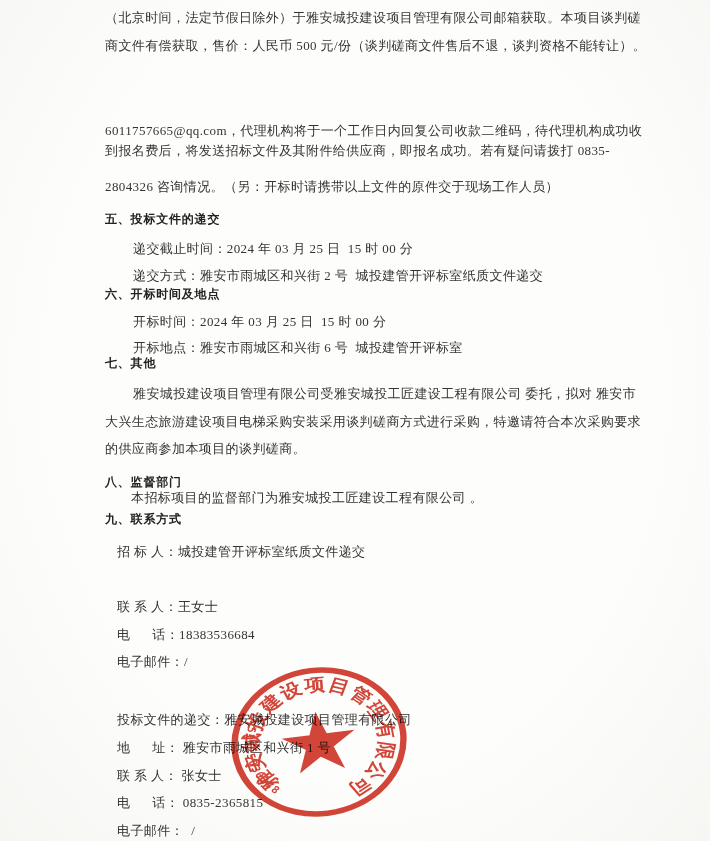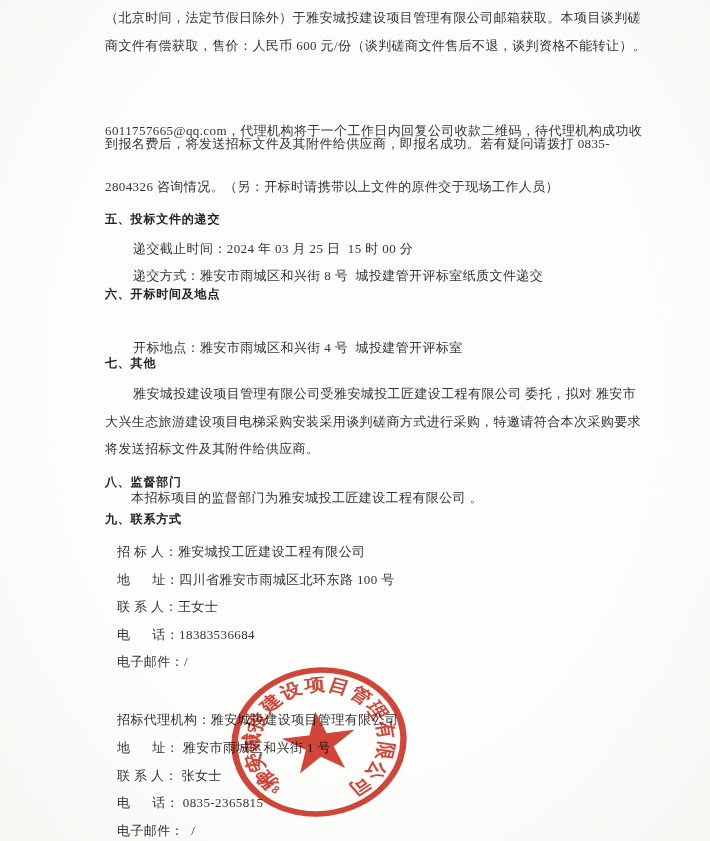--- a/index.html
+++ b/index.html
@@ -44,49 +44,49 @@
     opacity:0.93;
     transform:rotate(-7deg);
   }
 </style>
 </head>
 <body>
 
 <div class="page">
 
   <div class="ln" style="top:8px">（北京时间，法定节假日除外）于雅安城投建设项目管理有限公司邮箱获取。本项目谈判磋</div>
-  <div class="ln" style="top:36px">商文件有偿获取，售价：人民币 600 元/份（谈判磋商文件售后不退，谈判资格不能转让）。</div>
+  <div class="ln" style="top:36px">商文件有偿获取，售价：人民币 500 元/份（谈判磋商文件售后不退，谈判资格不能转让）。</div>
   <div class="ln" style="top:121px">6011757665@qq.com，代理机构将于一个工作日内回复公司收款二维码，待代理机构成功收</div>
-  <div class="ln" style="top:134px">到报名费后，将发送招标文件及其附件给供应商，即报名成功。若有疑问请拨打 0835-</div>
+  <div class="ln" style="top:141px">到报名费后，将发送招标文件及其附件给供应商，即报名成功。若有疑问请拨打 0835-</div>
   <div class="ln" style="top:177px">2804326 咨询情况。（另：开标时请携带以上文件的原件交于现场工作人员）</div>
 
   <div class="hd" style="top:211px">五、投标文件的递交</div>
   <div class="ln sub" style="top:239px">递交截止时间：2024 年 03 月 25 日  15 时 00 分</div>
-  <div class="ln sub" style="top:266px">递交方式：雅安市雨城区和兴街 8 号  城投建管开评标室纸质文件递交</div>
+  <div class="ln sub" style="top:266px">递交方式：雅安市雨城区和兴街 2 号  城投建管开评标室纸质文件递交</div>
 
   <div class="hd" style="top:286px">六、开标时间及地点</div>
-  <div class="ln sub" style="top:338px">开标地点：雅安市雨城区和兴街 4 号  城投建管开评标室</div>
+  <div class="ln sub" style="top:312px">开标时间：2024 年 03 月 25 日  15 时 00 分</div>
+  <div class="ln sub" style="top:338px">开标地点：雅安市雨城区和兴街 6 号  城投建管开评标室</div>
 
   <div class="hd" style="top:355px">七、其他</div>
   <div class="ln" style="top:412px">大兴生态旅游建设项目电梯采购安装采用谈判磋商方式进行采购，特邀请符合本次采购要求</div>
   <div class="ln ind" style="top:384px">雅安城投建设项目管理有限公司受雅安城投工匠建设工程有限公司 委托，拟对 雅安市</div>
-  <div class="ln" style="top:439px">将发送招标文件及其附件给供应商。</div>
+  <div class="ln" style="top:439px">的供应商参加本项目的谈判磋商。</div>
 
   <div class="hd" style="top:474px">八、监督部门</div>
   <div class="ln" style="top:488px;left:131px">本招标项目的监督部门为雅安城投工匠建设工程有限公司 。</div>
 
   <div class="hd" style="top:511px">九、联系方式</div>
 
-  <div class="ln row" style="top:542px"><span class="lbl">招 标 人：</span><span class="val">雅安城投工匠建设工程有限公司</span></div>
-  <div class="ln row" style="top:570px"><span class="lbl">地      址：</span><span class="val">四川省雅安市雨城区北环东路 100 号</span></div>
+  <div class="ln row" style="top:542px"><span class="lbl">招 标 人：</span><span class="val">城投建管开评标室纸质文件递交</span></div>
   <div class="ln row" style="top:597px"><span class="lbl">联 系 人：</span><span class="val">王女士</span></div>
   <div class="ln row" style="top:625px"><span class="lbl">电      话：</span><span class="val">18383536684</span></div>
   <div class="ln row" style="top:652px"><span class="lbl">电子邮件：</span><span class="val">/</span></div>
 
-  <div class="ln row" style="top:710px"><span class="lbl">招标代理机构：</span><span class="val">雅安城投建设项目管理有限公司</span></div>
+  <div class="ln row" style="top:710px"><span class="lbl">投标文件的递交：</span><span class="val">雅安城投建设项目管理有限公司</span></div>
   <div class="ln row" style="top:738px"><span class="lbl">地      址：</span><span class="val"> 雅安市雨城区和兴街 1 号</span></div>
   <div class="ln row" style="top:766px"><span class="lbl">联 系 人：</span><span class="val"> 张女士</span></div>
   <div class="ln row" style="top:793px"><span class="lbl">电      话：</span><span class="val"> 0835-2365815</span></div>
   <div class="ln row" style="top:821px"><span class="lbl">电子邮件：</span><span class="val">  /</span></div>
 
   <svg class="seal" viewBox="0 0 200 200" preserveAspectRatio="none">
     <defs>
       <path id="arcName" d="M 53.3 146.7 A 66 66 0 1 1 117.1 163.8" fill="none"></path>
       <path id="arcCode" d="M 30.7 60 A 80 80 0 0 0 60 169.3" fill="none"></path>
     </defs>

